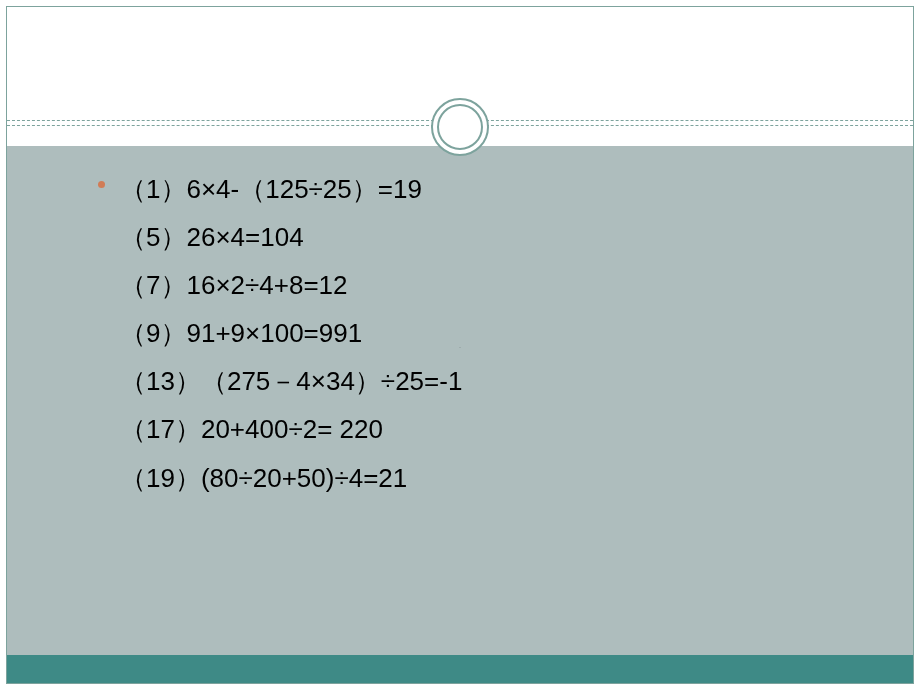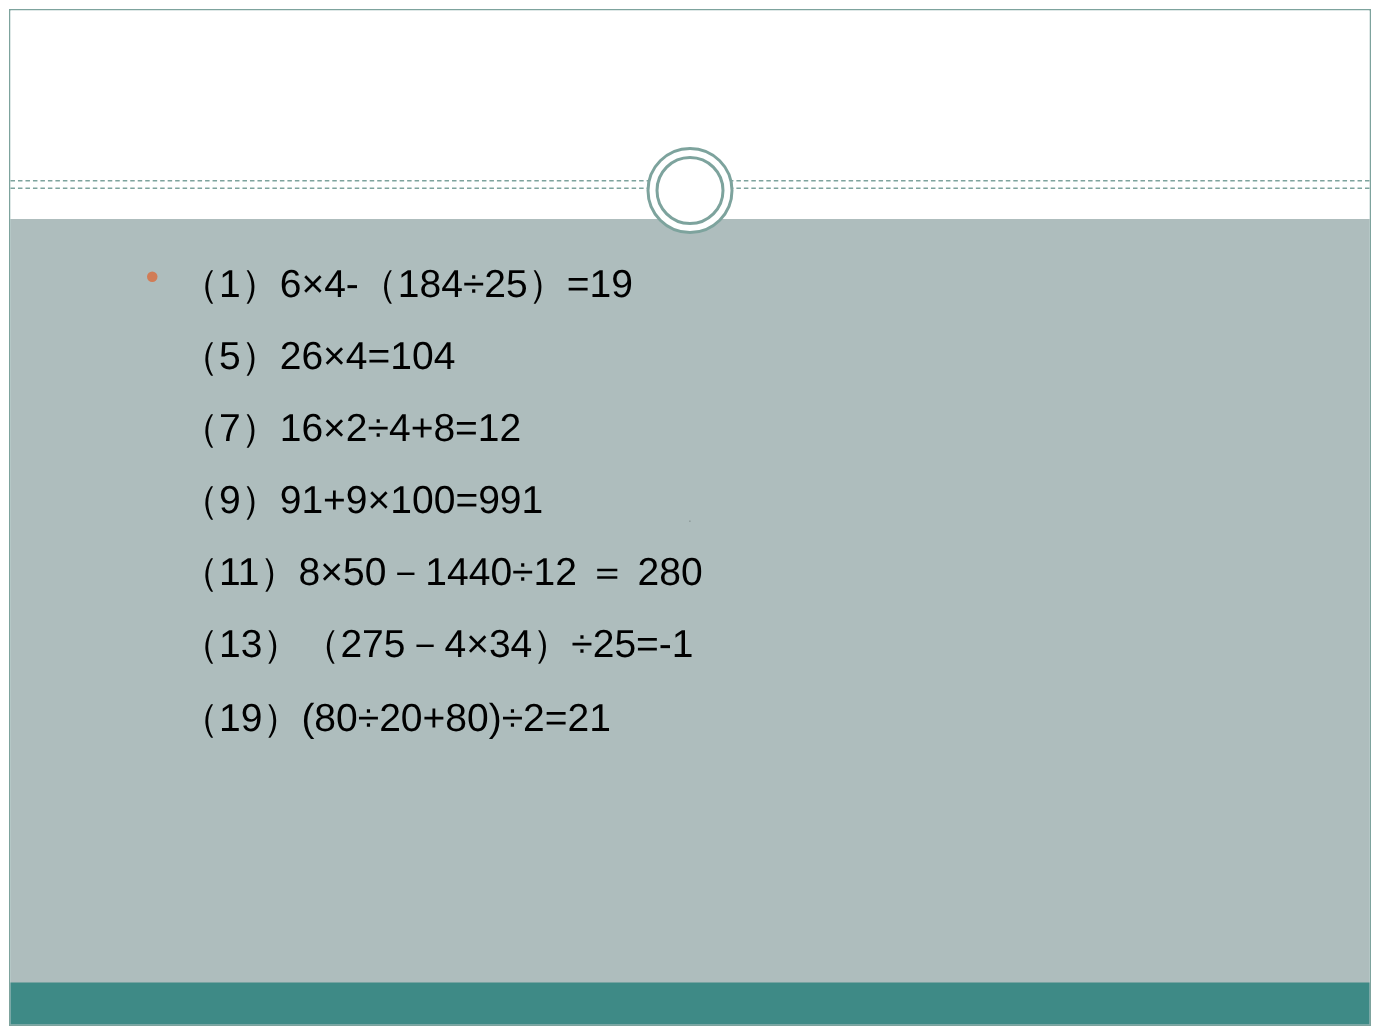--- a/index.html
+++ b/index.html
@@ -121,22 +121,22 @@
 <div class="dashed-top"></div>
 <div class="dashed-bottom"></div>
 <div class="body-area"></div>
 <div class="circle-outer"></div>
 <div class="circle-inner"></div>
 <div class="footer-stripe"></div>
 
 <div class="bullet"></div>
 
 <div class="content">
-  <div class="line">（1）6×4-（184÷25）=19</div>
+  <div class="line">（1）6×4-（125÷25）=19</div>
   <div class="line">（5）26×4=104</div>
   <div class="line">（7）16×2÷4+8=12</div>
   <div class="line">（9）91+9×100=991</div>
-  <div class="line">（11）8×50－1440÷12 ＝ 280</div>
   <div class="line">（13）（275－4×34）÷25=-1</div>
-  <div class="line">（19）(80÷20+80)÷2=21</div>
+  <div class="line">（17）20+400÷2= 220</div>
+  <div class="line">（19）(80÷20+50)÷4=21</div>
 </div>
 
 <div class="watermark">.</div>
 
 </body></html>

